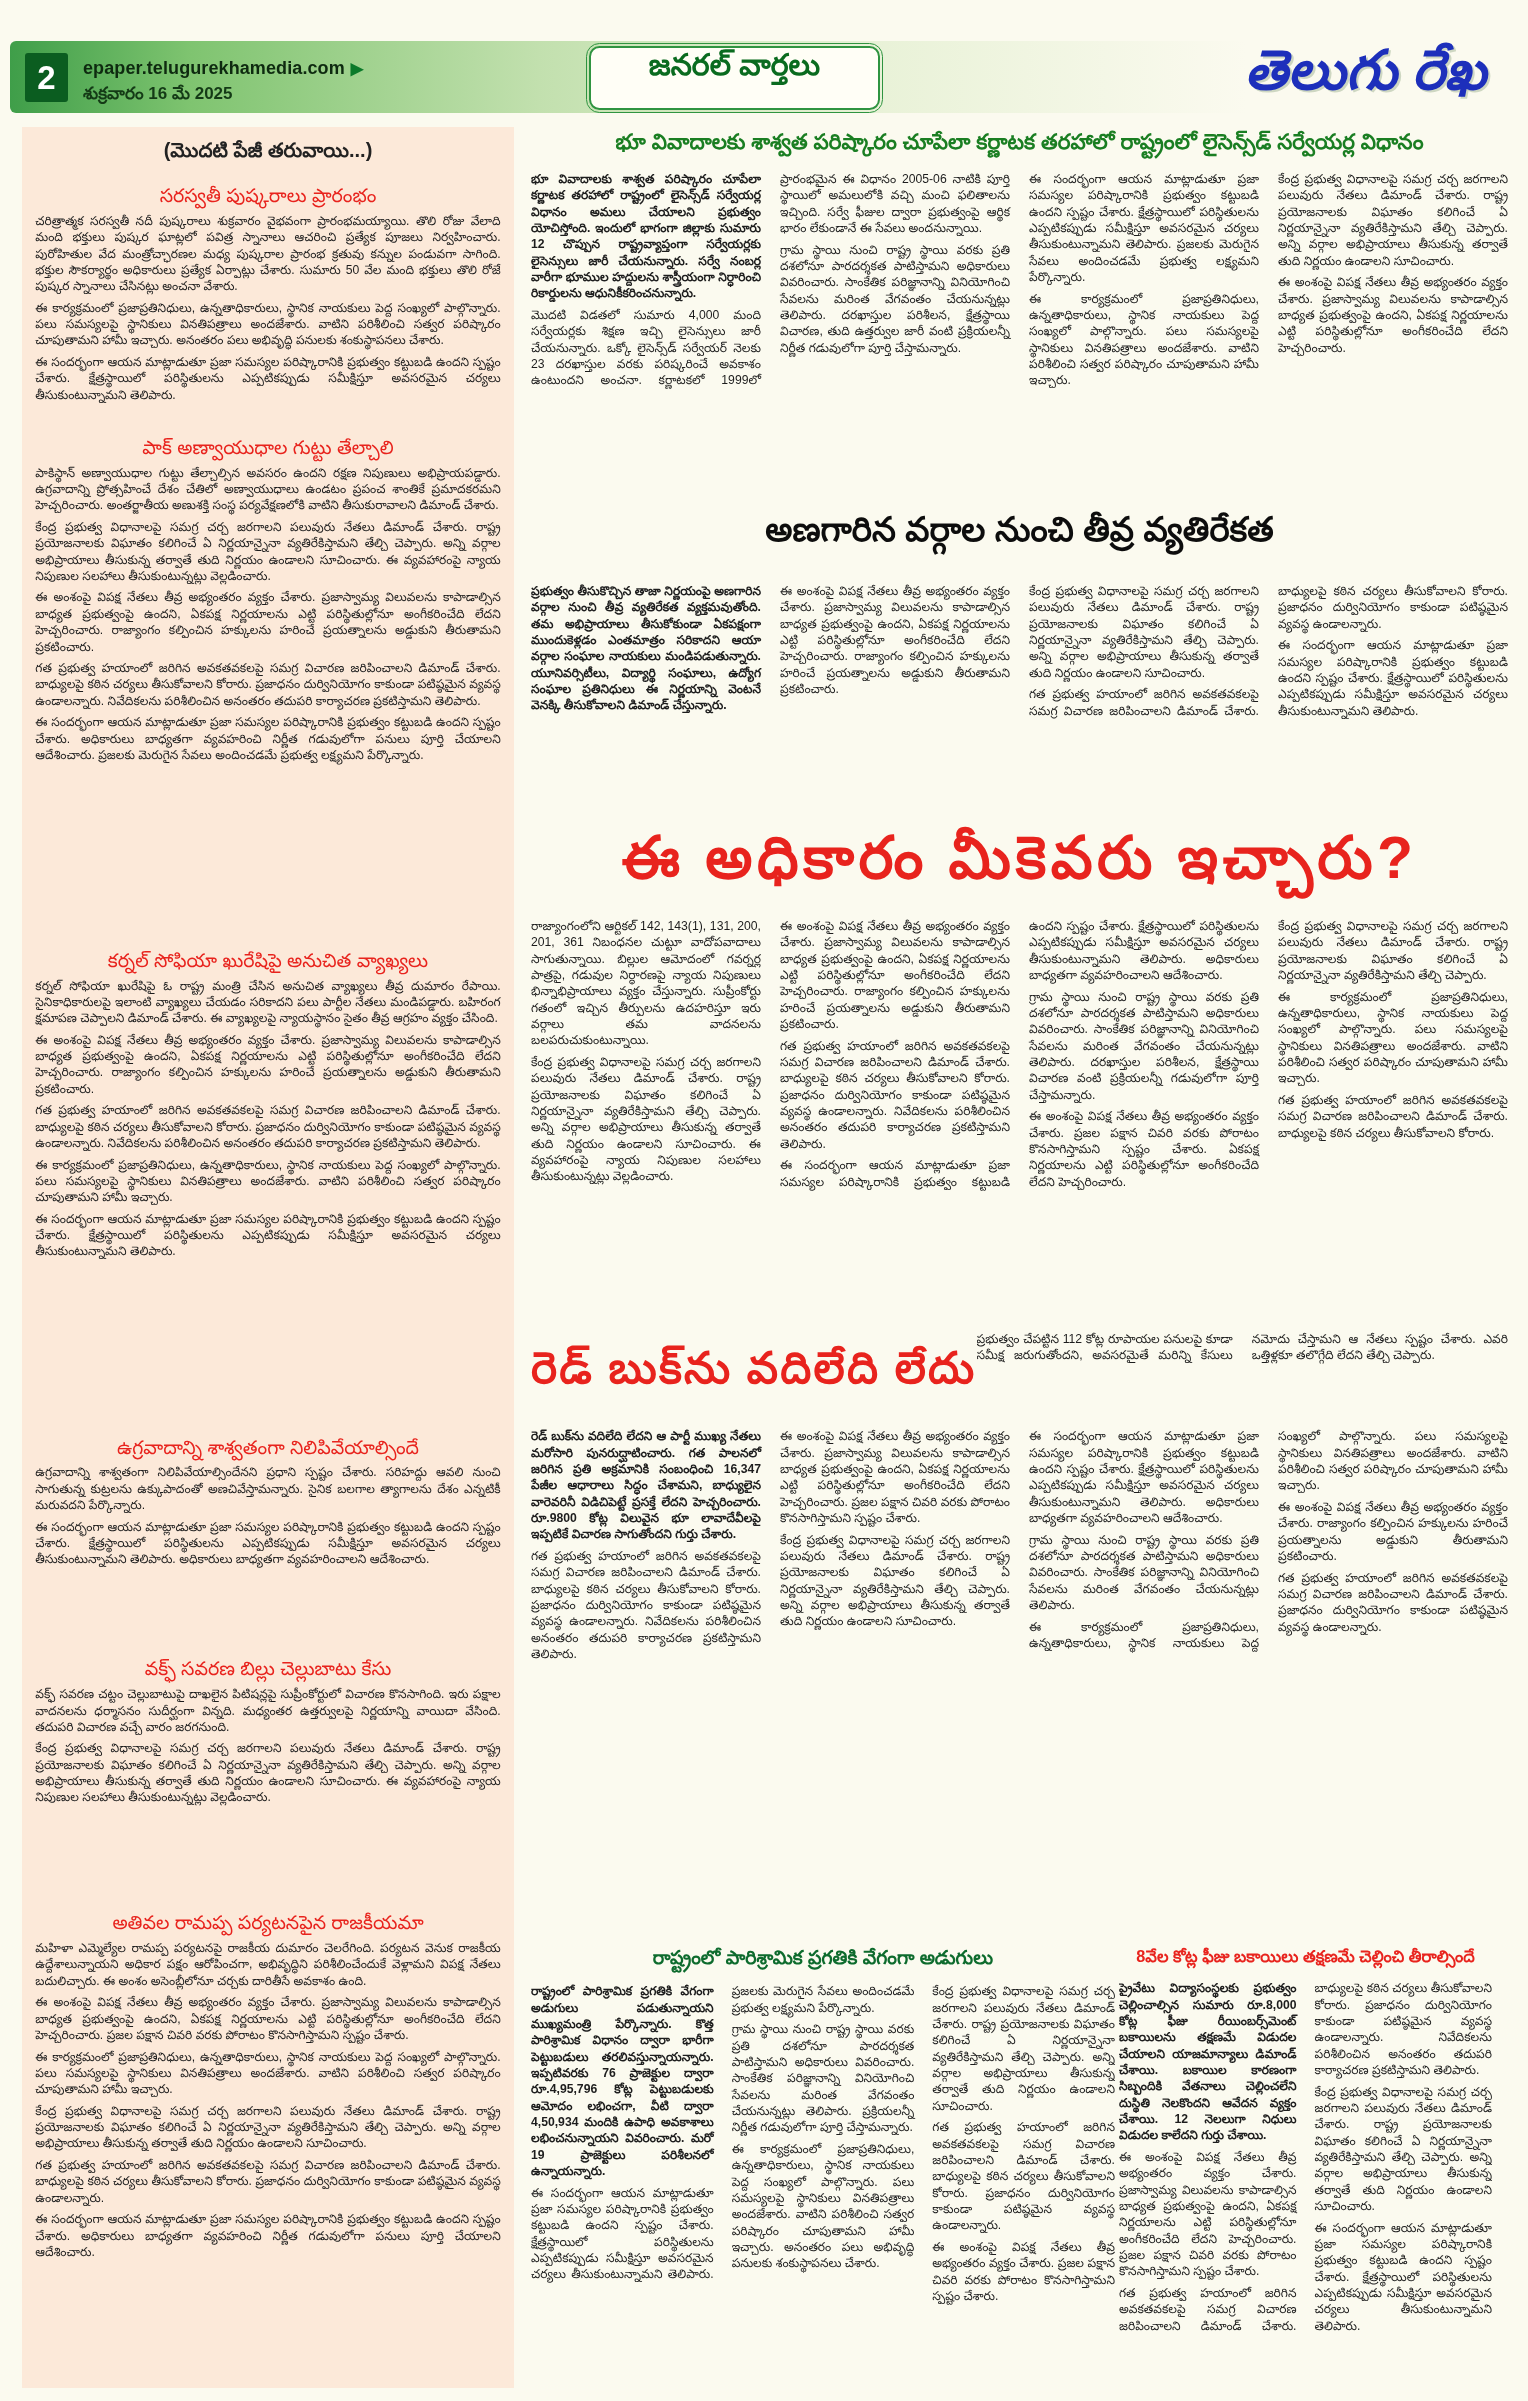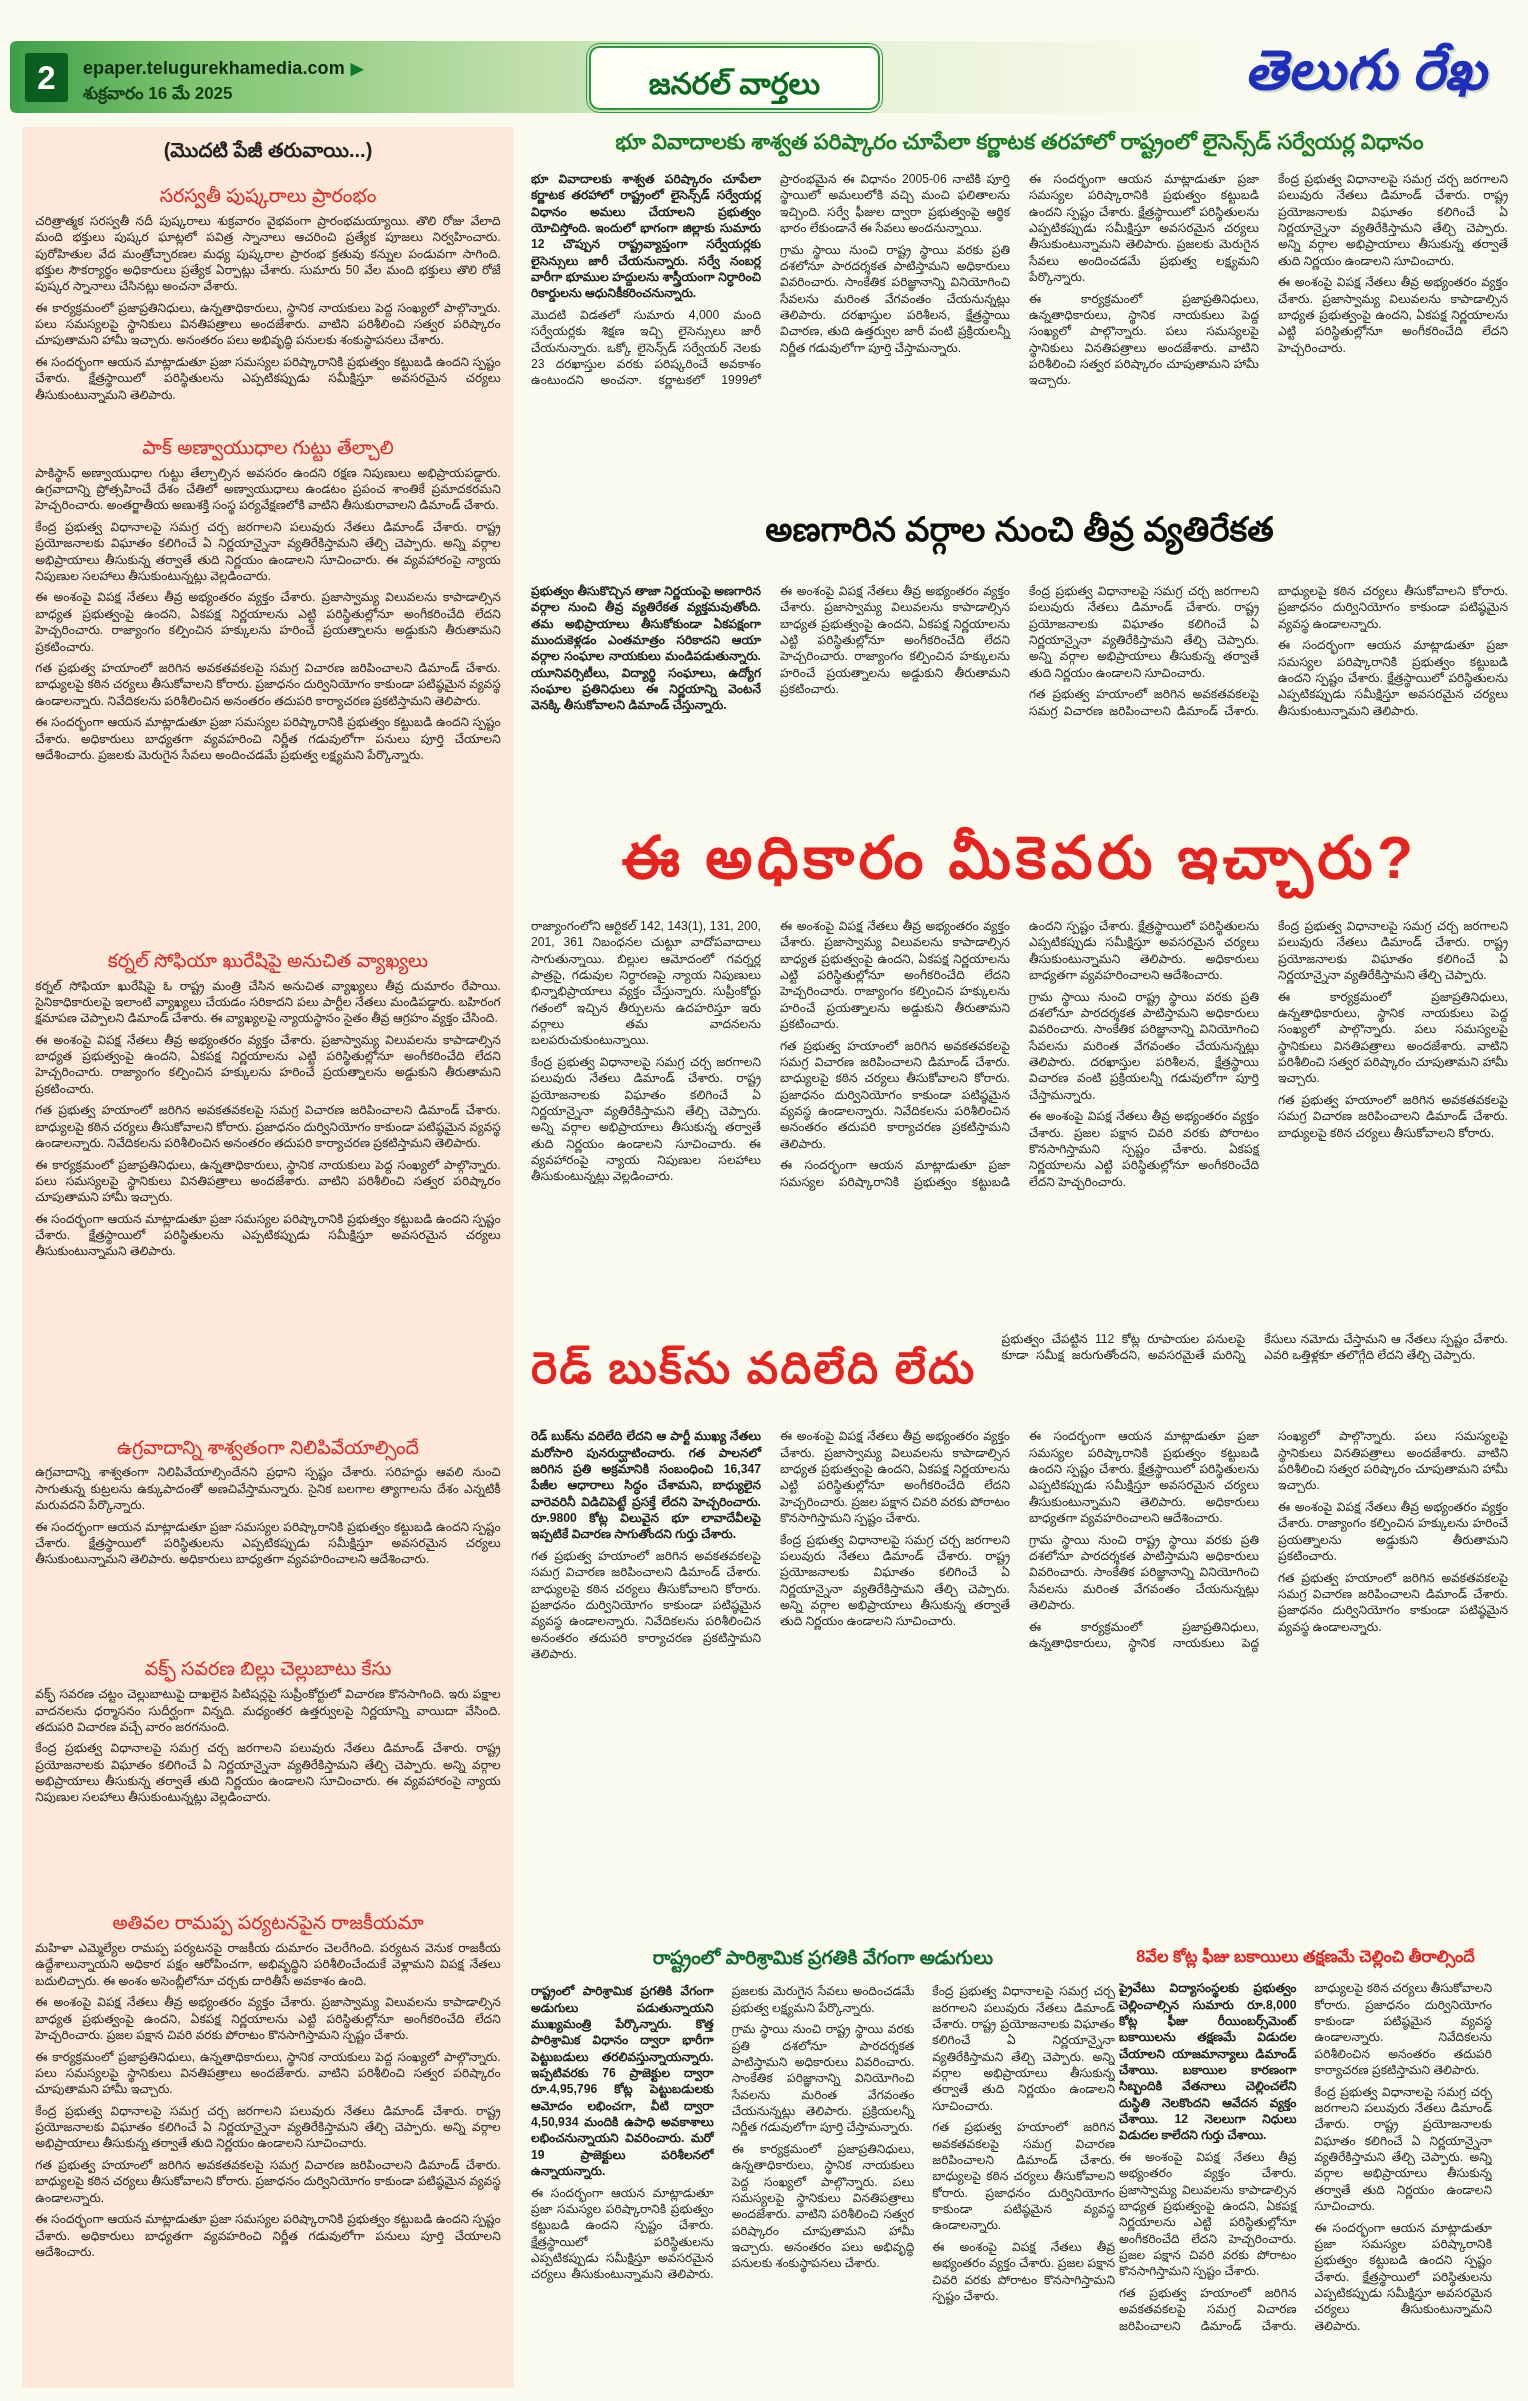--- a/index.html
+++ b/index.html
@@ -9,21 +9,21 @@
   
   .band{position:absolute;left:10.4px;top:41px;width:1508px;height:72px;border-radius:6px;
         background:linear-gradient(90deg,#3f9e49 0%,#7fc470 12%,#c2e0ae 35%,#e9f2d8 58%,#fbfaef 82%)}
   .page-badge{position:absolute;left:25px;top:53px;width:43px;height:49px;background:#0b5d20;color:#fff;
         font-size:33px;font-weight:bold;display:flex;align-items:center;justify-content:center;border-radius:3px}
   .site-url{position:absolute;left:83px;top:58px;font-size:18px;font-weight:bold;color:#0e2a10;letter-spacing:0.1px}
   .url-arrow{color:#0b7a2a;font-size:16.3px;margin-left:6px}
   .date-line{position:absolute;left:83px;top:84px;font-size:17px;font-weight:bold;color:#143a16}
   .section-box{position:absolute;left:589px;top:46px;width:291px;height:64px;background:#fffef6;
         border:2.2px solid #2f9440;outline:1.5px solid #2f9440;outline-offset:2.2px;border-radius:10.4px;
-        display:flex;align-items:flex-end;justify-content:center}
+        display:flex;align-items:flex-start;justify-content:center}
   .section-title{font-size:30px;font-weight:bold;color:#0a6b1f}
   .brand{position:absolute;left:1213px;top:40px;width:305px;height:75px;display:flex;flex-direction:column;
         align-items:center;justify-content:center}
   .brand-text{font-size:55px;font-weight:bold;font-style:italic;color:#1d2fbb;white-space:nowrap;
         text-shadow:2.2px 2.2px 0 rgba(70,110,60,.25)}
   .brand-swoosh{width:222px;height:4.4px;border-radius:50%/100% 100% 0 0;background:#2f9440;margin-top:1.5px}
 
   
   .left-col{position:absolute;left:22px;top:127px;width:492px;height:2261px;background:#fce9d9;
         padding:12px 13.3px;overflow:hidden}
@@ -43,21 +43,21 @@
   .s1-body{margin-top:12px;height:302px;column-count:4}
 
   #sec2{top:510px}
   .h-black{font-size:34px;font-weight:bold;color:#0d0d0d;text-align:center;white-space:nowrap;overflow:hidden}
   .s2-top{margin-top:26px;height:226px;column-count:4}
   .h-red-big{font-size:59px;font-weight:bold;color:#e8231d;text-align:center;white-space:nowrap;
         overflow:hidden;letter-spacing:4.4px;margin:15px 0 12px}
   .s2-bottom{height:427px;column-count:4}
 
   #sec3{top:1329px}
-  .s3-row{display:flex;align-items:center;gap:25px;height:89px}
+  .s3-row{display:flex;align-items:center;height:89px}
   .h-red-2{font-size:44px;font-weight:bold;color:#e8231d;white-space:nowrap;letter-spacing:2.2px;flex:0 0 auto}
   .s3-side{flex:1 1 auto;column-count:2;height:86px}
   .s3-body{margin-top:10.4px;height:424px;column-count:4}
 
   #sec4{top:1947px;display:flex;gap:4px}
   .s4-left{width:584px}
   .s4-right{width:373px}
   .h-green-sm{font-size:19px;font-weight:bold;color:#0d6b2d;text-align:center;white-space:nowrap;overflow:hidden}
   .h-red-sm{font-size:16.3px;font-weight:bold;color:#e8231d;text-align:center;white-space:nowrap;overflow:hidden}
   .s4l-body{margin-top:10.4px;height:470px;column-count:3;column-gap:18px}

